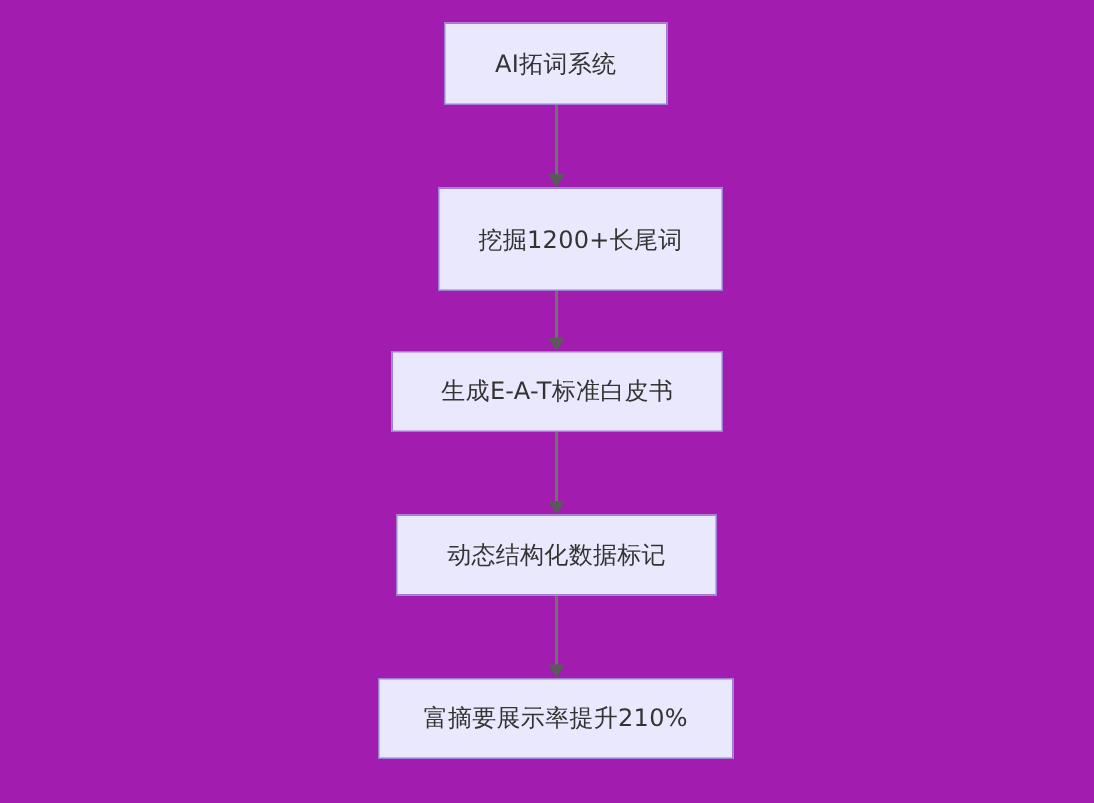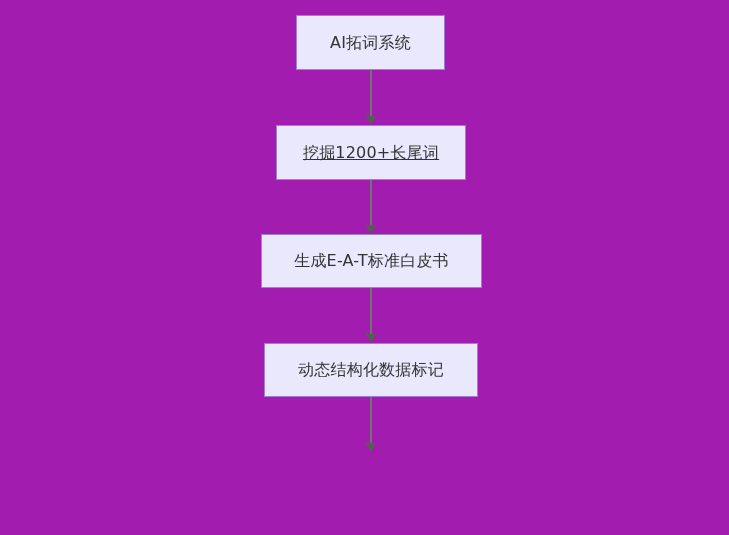--- a/index.html
+++ b/index.html
@@ -67,22 +67,25 @@
       <line class="edge-line" x1="12" y1="0" x2="12" y2="47" stroke="#707070"></line>
       <polygon class="edge-head" points="6.5,46 17.5,46 12,55"></polygon>
     </svg>
     <svg class="edge" width="24" height="55" style="left: 359px; top: 397px;">
       <line class="edge-line" x1="12" y1="0" x2="12" y2="47" stroke="#707070"></line>
       <polygon class="edge-head" points="6.5,46 17.5,46 12,55"></polygon>
     </svg>
     <div class="node" style="left: 296px; top: 15px; width: 149px; height: 55px; background: rgb(234, 232, 253); border-color: rgb(157, 127, 214); color: rgb(51, 51, 51);">
       <span class="node-label">AI拓词系统</span>
     </div>
-    <div class="node" style="left: 276px; top: 125px; width: 190px; height: 55px; background: rgb(234, 232, 253); border-color: rgb(157, 127, 214); color: rgb(51, 51, 51); text-decoration: underline;">
+    <div class="node" style="left: 292px; top: 125px; width: 190px; height: 69px; background: rgb(234, 232, 253); border-color: rgb(157, 127, 214); color: rgb(51, 51, 51);">
       <span class="node-label">挖掘1200+长尾词</span>
     </div>
     <div class="node" style="left: 264px; top: 343px; width: 214px; height: 54px; background: rgb(234, 232, 253); border-color: rgb(157, 127, 214); color: rgb(51, 51, 51);">
       <span class="node-label">动态结构化数据标记</span>
     </div>
     <div class="node" style="left: 261px; top: 234px; width: 221px; height: 54px; background: rgb(234, 232, 253); border-color: rgb(157, 127, 214); color: rgb(51, 51, 51);">
       <span class="node-label">生成E-A-T标准白皮书</span>
     </div>
+    <div class="node" style="left: 252px; top: 452px; width: 237px; height: 54px; background: rgb(234, 232, 253); border-color: rgb(157, 127, 214); color: rgb(51, 51, 51);">
+      <span class="node-label">富摘要展示率提升210%</span>
+    </div>
   </div>
 
 </body></html>

